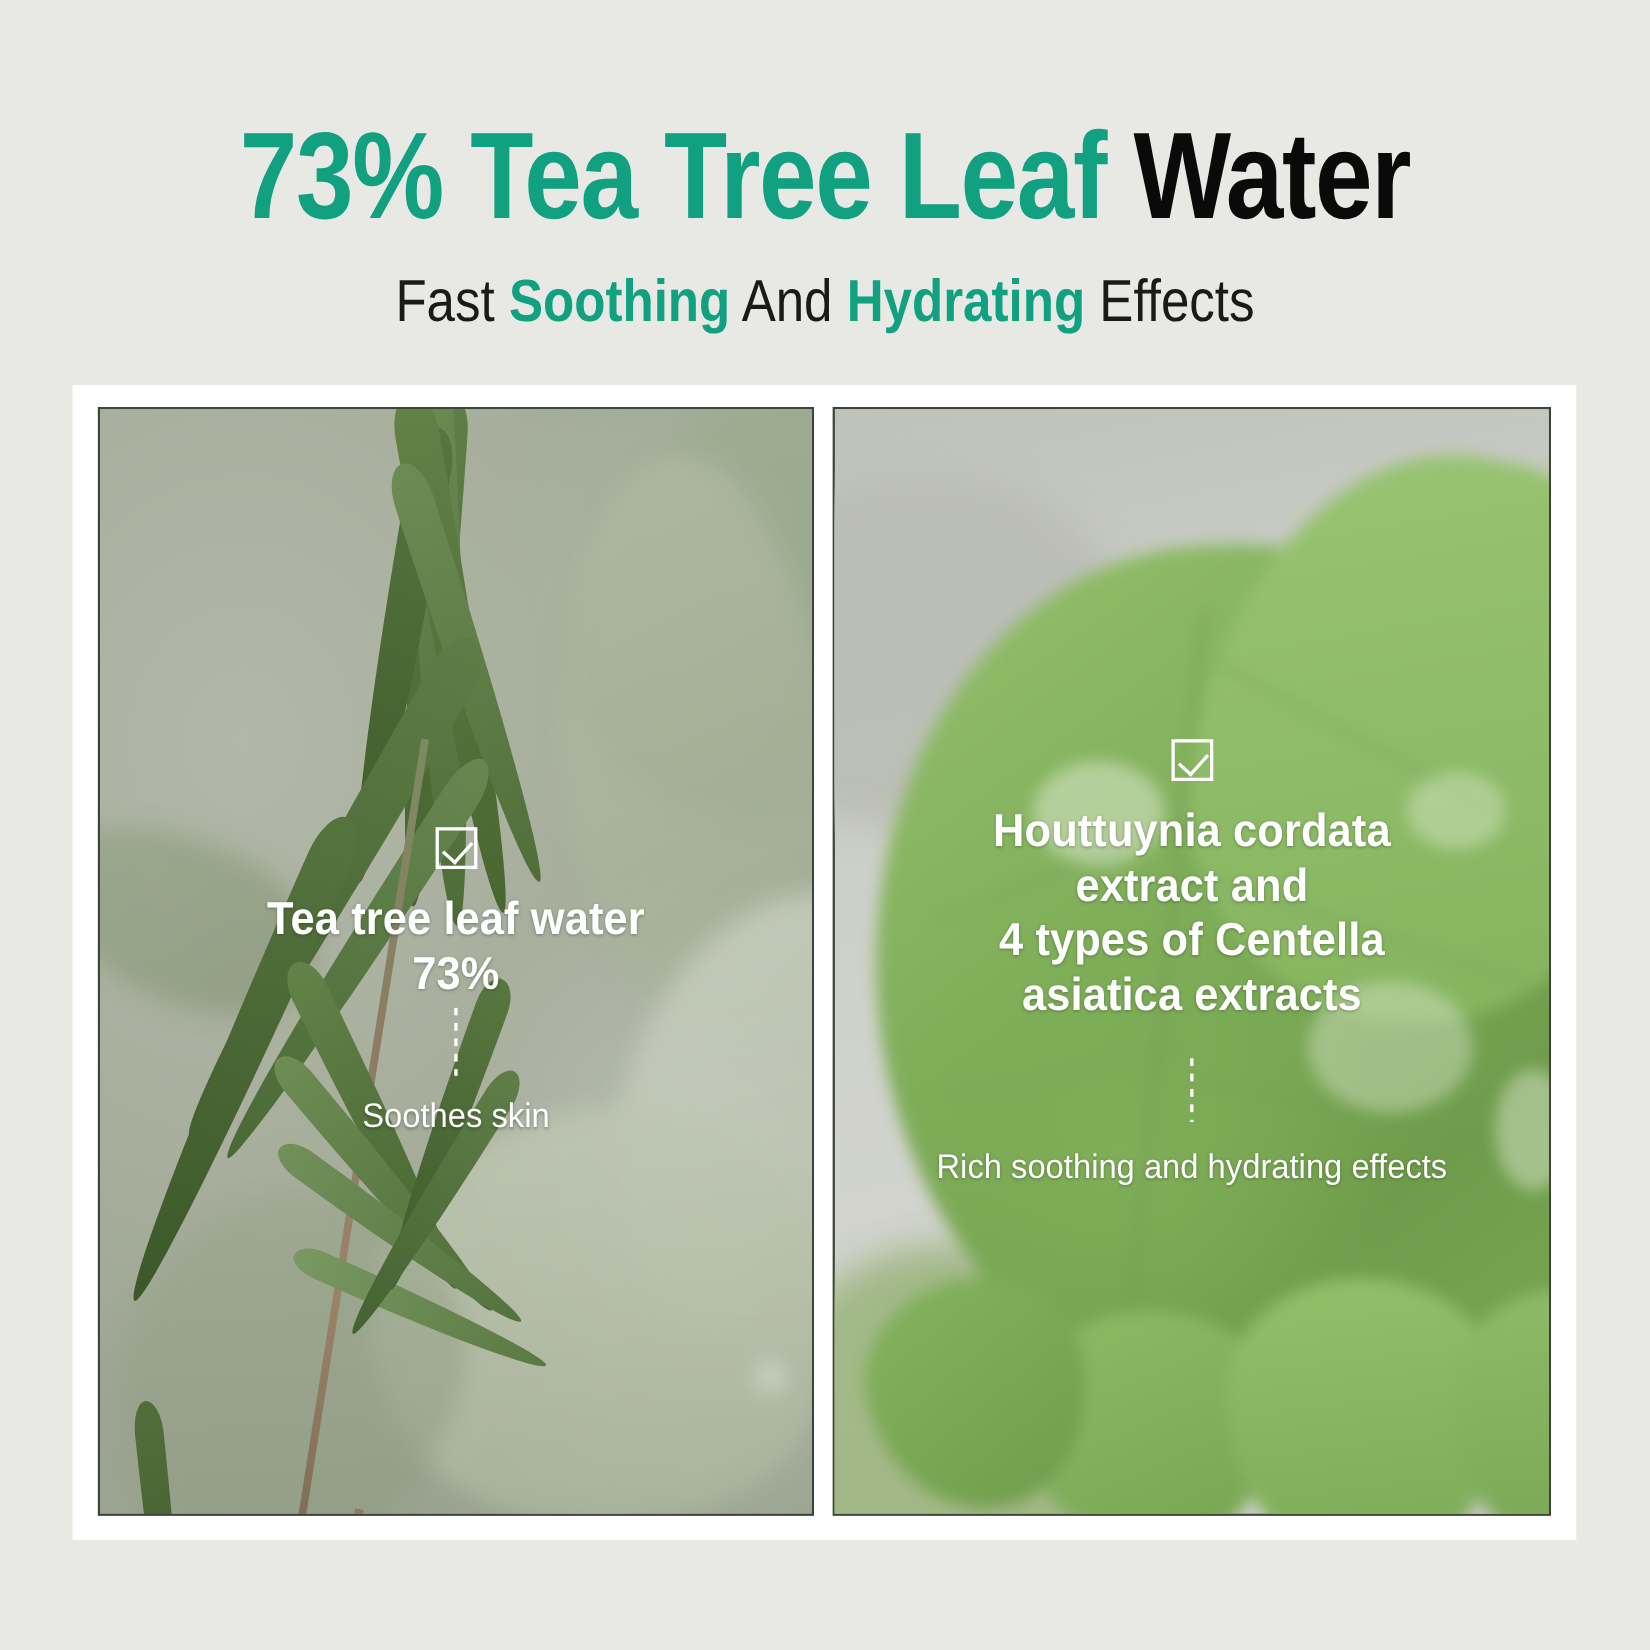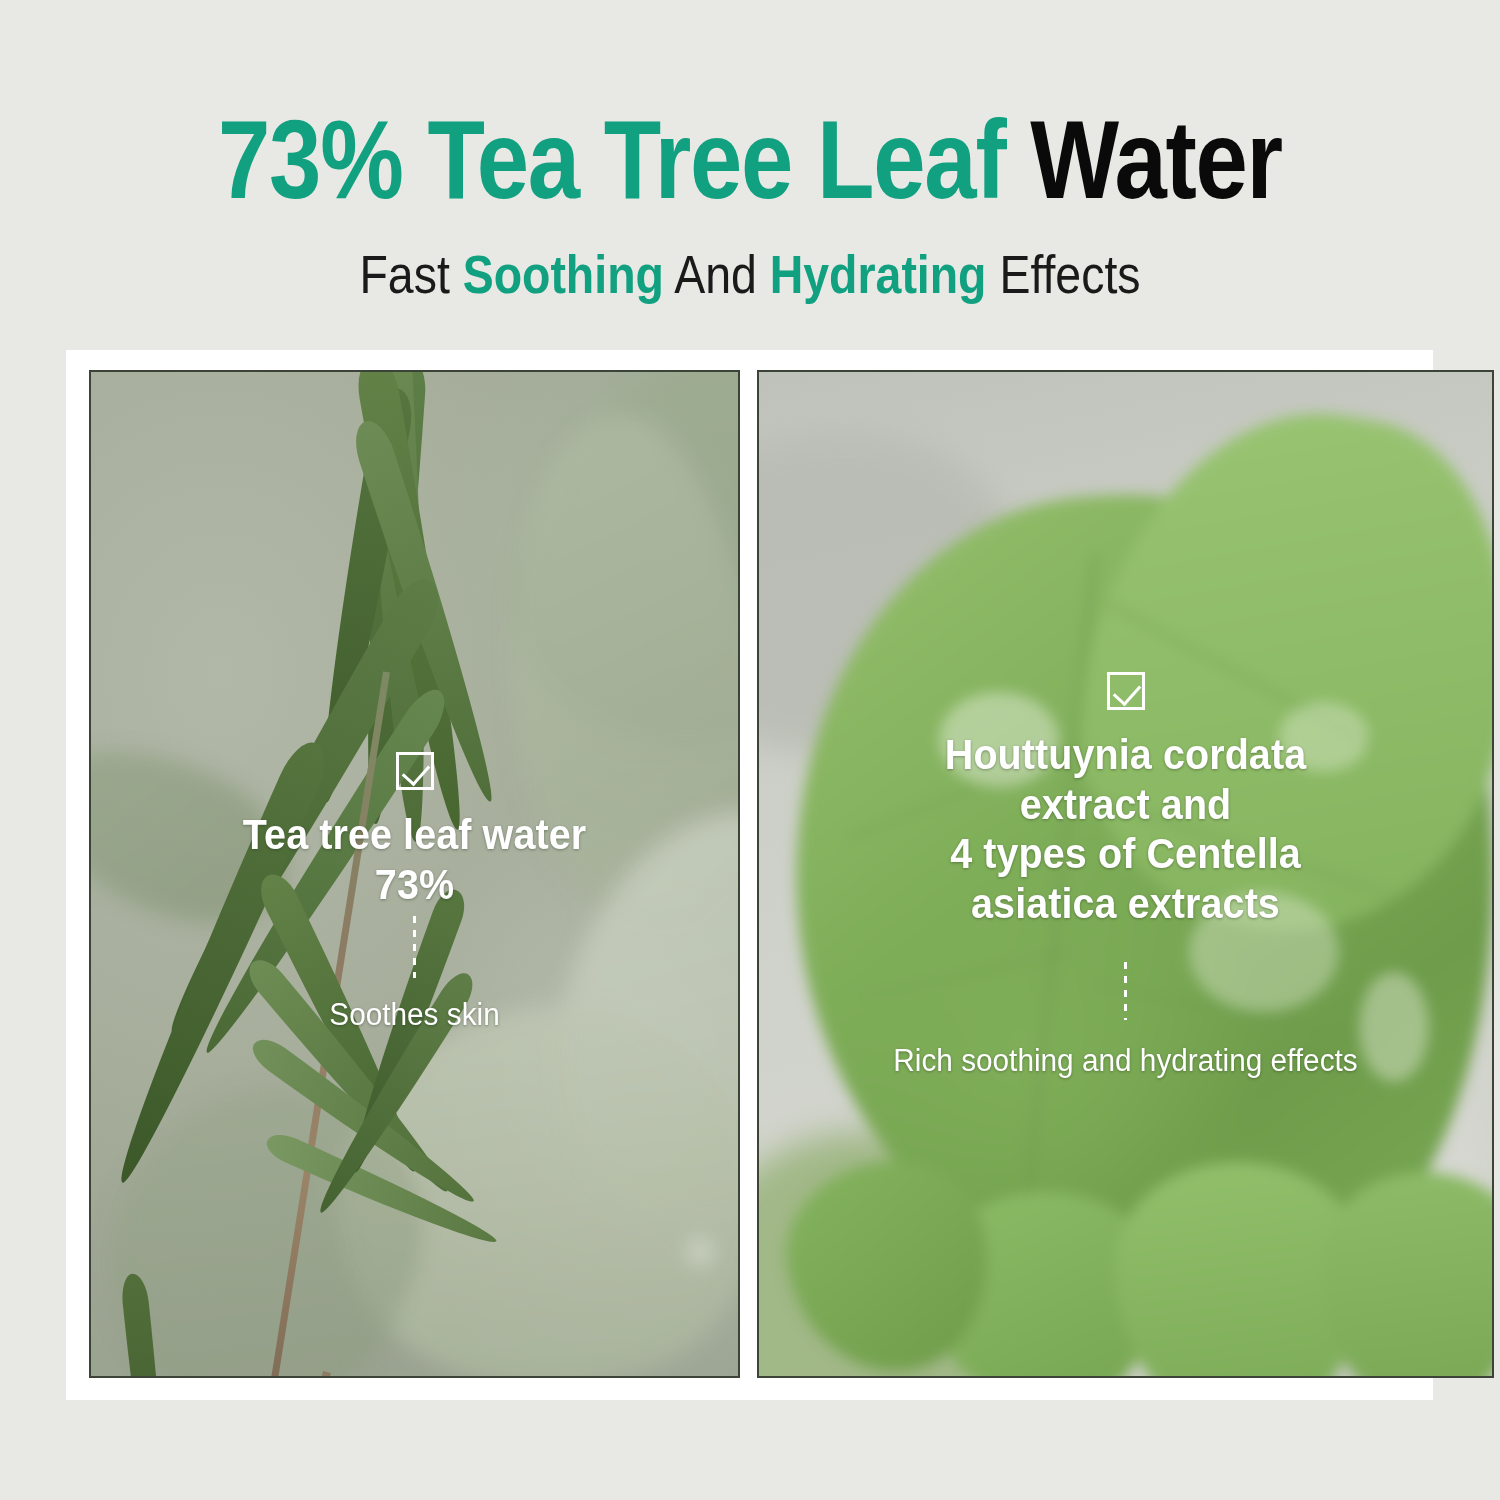--- a/index.html
+++ b/index.html
@@ -50,21 +50,21 @@
 
   
   .panel {
     position:absolute;
     top:20px;
     height:1008px;
     overflow:hidden;
     border:2px solid #3c4438;
   }
   .panel-left  { left:23px;  width:651px; background:#a9b0a0; }
-  .panel-right { left:691px; width:737px; background:#cfd1cb; }
+  .panel-right { left:691px; width:653px; background:#cfd1cb; }
 
   
   .tt-bg {
     position:absolute; inset:0;
     background:
       radial-gradient(ellipse 70% 55% at 88% 18%, rgba(168,182,158,0.85) 0%, rgba(168,182,158,0) 62%),
       radial-gradient(ellipse 60% 50% at 85% 72%, rgba(196,203,190,0.75) 0%, rgba(196,203,190,0) 65%),
       radial-gradient(ellipse 90% 70% at 20% 30%, #b2b8a8 0%, #a7ae9c 55%, #9ba391 100%),
       linear-gradient(160deg,#aab1a1 0%,#a4ac99 45%,#9aa38e 100%);
   }

